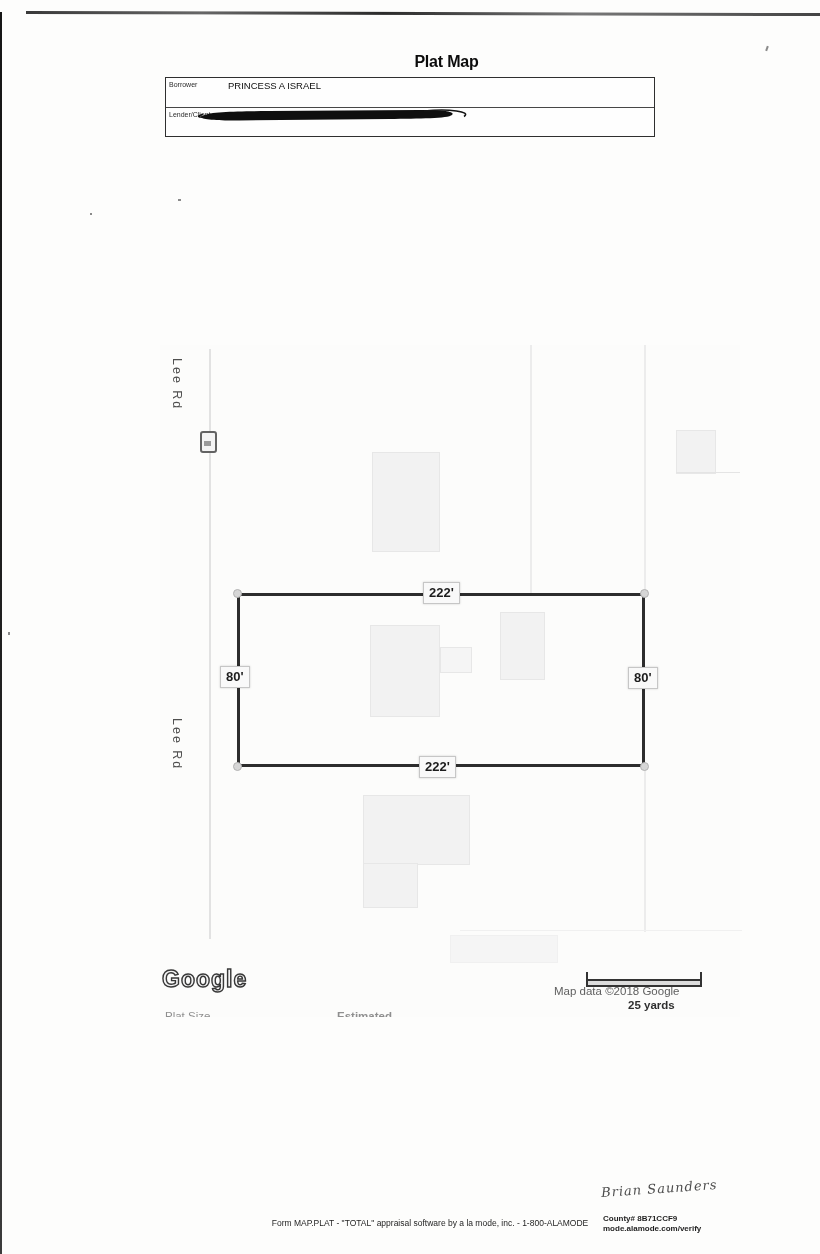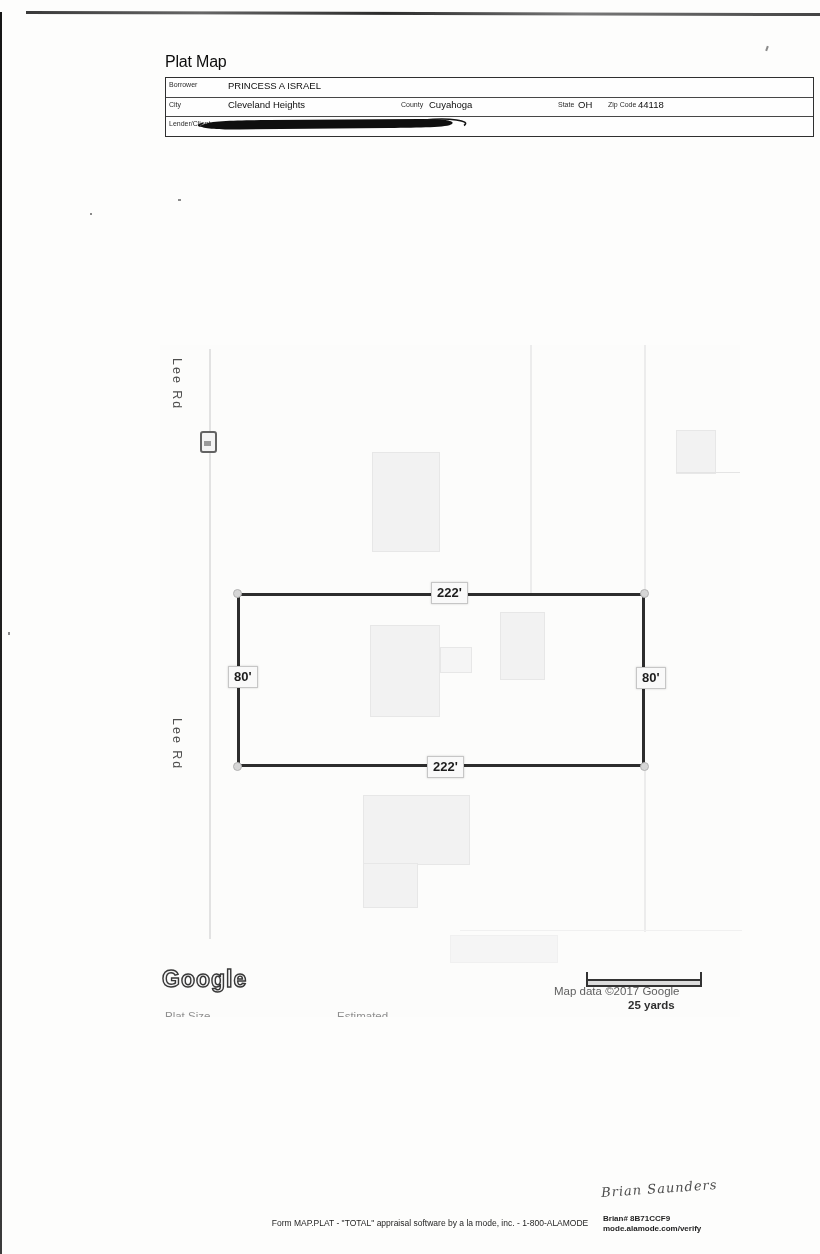--- a/index.html
+++ b/index.html
@@ -9,24 +9,24 @@
     font-family:"Liberation Sans",sans-serif;color:#111;
   }
   
   .scan-top{position:absolute;left:26px;top:11px;width:794px;height:3px;
     background:linear-gradient(90deg,#3a3a3a 0%,#666 22%,#2b2b2b 45%,#777 70%,#444 100%);
     transform:rotate(0.15deg);transform-origin:left top;}
   .scan-left{position:absolute;left:0;top:12px;width:2px;height:1242px;
     background:linear-gradient(180deg,#161616 0%,#222 60%,#3c3c3c 100%);}
   .speck{position:absolute;background:#8a8a8a;}
   
-  .title{position:absolute;left:165px;top:53px;width:563px;text-align:left;
-    font-size:16px;font-weight:normal;letter-spacing:-0.2px;color:#0c0c0c;}
+  .title{position:absolute;left:165px;top:53px;width:563px;text-align:center;
+    font-size:16px;font-weight:bold;letter-spacing:-0.2px;color:#0c0c0c;}
   
-  .formbox{position:absolute;left:165px;top:77px;width:649px;height:60px;
+  .formbox{position:absolute;left:165px;top:77px;width:490px;height:60px;
     border:1.5px solid #2f2f2f;background:#fefefe;display:flex;flex-direction:column;box-sizing:border-box;}
   .frow{flex:1;position:relative;border-bottom:1px solid #474747;}
   .frow:last-child{border-bottom:none;}
   .flabel{position:absolute;left:3px;top:3px;font-size:7px;color:#2b2b2b;white-space:nowrap;}
   .fvalue{position:absolute;left:62px;top:1.5px;font-size:9.5px;color:#0e0e0e;white-space:nowrap;}
   .redact{position:absolute;left:28px;top:0px;width:285px;height:14px;}
   
   .map{position:absolute;left:160px;top:345px;width:580px;height:672px;background:#fcfcfb;}
   .roadline{position:absolute;left:49px;top:4px;width:2px;height:590px;background:#e2e2e2;}
   .faintv{position:absolute;width:1.5px;background:#ececec;}
@@ -36,29 +36,29 @@
     letter-spacing:2px;white-space:nowrap;}
   .transit{position:absolute;left:40px;top:86px;width:13px;height:18px;border:2px solid #636363;
     border-radius:3px;background:#f4f4f4;}
   .transit .inner{position:absolute;left:2px;top:8px;width:7px;height:5px;background:#9a9a9a;}
   .plat{position:absolute;left:77px;top:248px;width:408px;height:174px;
     border:3px solid #2d2d2d;box-sizing:border-box;}
   .dot{position:absolute;width:9px;height:9px;border-radius:50%;
     background:#d6d6d6;border:1px solid #b3b3b3;box-sizing:border-box;}
   .dim{position:absolute;background:#f9f9f9;border:1px solid #c6c6c6;padding:2px 5px;
     font-size:13px;font-weight:bold;color:#1d1d1d;line-height:1.2;
-    box-shadow:0 0 2px rgba(0,0,0,0.18);white-space:nowrap;margin-left:8px;}
+    box-shadow:0 0 2px rgba(0,0,0,0.18);white-space:nowrap;}
   .glogo{position:absolute;left:2px;top:621px;font-size:23px;font-weight:bold;letter-spacing:1px;
     color:#f4f4f4;-webkit-text-stroke:1.4px #383838;text-shadow:0 0 1px #9a9a9a;text-align:right;}
   .scalebar{position:absolute;left:425px;top:627px;width:118px;height:16px;}
   .scaletext{position:absolute;left:468px;top:610px;font-size:11.5px;color:#2f2f2f;font-weight:bold;margin-top:44px;}
   .attrib{position:absolute;left:394px;top:640px;font-size:11.5px;color:#606060;white-space:nowrap;}
   .clipcap{position:absolute;left:5px;top:666px;width:420px;height:6px;overflow:hidden;}
   .clipcap span{position:absolute;top:0;font-size:11.5px;line-height:10px;color:#8f8f8f;white-space:nowrap;}
-  .clipcap .c2{left:172px;}
+  .clipcap .c2{left:172px;font-weight:bold;}
   
   .footform{position:absolute;left:150px;top:1218px;width:560px;text-align:center;
     font-size:8.5px;color:#1f1f1f;white-space:nowrap;}
   .serialblk{position:absolute;left:603px;top:1214px;font-size:8px;font-weight:bold;
     color:#1f1f1f;line-height:1.3;}
   .sig{position:absolute;left:601px;top:1181px;font-family:"DejaVu Serif",serif;font-style:italic;
     font-size:13px;color:#4d4d4d;transform:rotate(-4deg);letter-spacing:1px;}
 </style>
 </head>
 <body>
@@ -72,30 +72,20 @@
   <div class="speck" style="left:8px;top:632px;width:2px;height:3px;"></div>
   <div class="speck" style="left:711px;top:651px;width:2px;height:2px;"></div>
   <div class="speck" style="left:766px;top:46px;width:2px;height:5px;transform:rotate(20deg);"></div>
 
   <div class="title">Plat Map</div>
 
   <div class="formbox">
     <div class="frow">
       <span class="flabel">Borrower</span>
       <span class="fvalue">PRINCESS A ISRAEL</span>
-    </div>
-    <div class="frow">
-      <span class="flabel">City</span>
-      <span class="fvalue">Cleveland Heights</span>
-      <span class="flabel" style="left:235px;">County</span>
-      <span class="fvalue" style="left:263px;">Cuyahoga</span>
-      <span class="flabel" style="left:392px;">State</span>
-      <span class="fvalue" style="left:412px;">OH</span>
-      <span class="flabel" style="left:442px;">Zip Code</span>
-      <span class="fvalue" style="left:472px;">44118</span>
     </div>
     <div class="frow">
       <span class="flabel">Lender/Client</span>
       <svg class="redact" viewBox="0 0 285 14">
         <path d="M8,8 C18,3 42,3.5 75,3 L225,2 C248,1.5 262,3.5 258,7 C254,10.5 225,10.5 195,11 L45,12.5 C20,13 2,11 8,8 Z" fill="#0f0f0f"></path>
         <path d="M230,3 C255,0.5 278,3.5 270,8.5" stroke="#141414" fill="none" stroke-width="1.6"></path>
         <path d="M10,9 C4,9.5 2,8 9,6.5" stroke="#141414" fill="none" stroke-width="1.4"></path>
       </svg>
     </div>
   </div>
@@ -135,28 +125,28 @@
     <div class="dim" style="left:60px;top:321px;">80'</div>
     <div class="dim" style="left:468px;top:322px;">80'</div>
 
     <div class="glogo">Google</div>
     <div class="scaletext">25 yards</div>
     <svg class="scalebar" viewBox="0 0 118 16">
       <rect x="2" y="8" width="114" height="6" fill="#dcdcdc" stroke="#333" stroke-width="2"></rect>
       <line x1="2" y1="0" x2="2" y2="14" stroke="#333" stroke-width="2"></line>
       <line x1="116" y1="0" x2="116" y2="14" stroke="#333" stroke-width="2"></line>
     </svg>
-    <div class="attrib">Map data ©2017 Google</div>
+    <div class="attrib">Map data ©2018 Google</div>
 
     <div class="clipcap">
       <span class="c1">Plat Size</span>
       <span class="c2">Estimated</span>
     </div>
   </div>
 
   <div class="sig">Brian Saunders</div>
   <div class="footform">Form MAP.PLAT - "TOTAL" appraisal software by a la mode, inc. - 1-800-ALAMODE</div>
   <div class="serialblk">
-    <div>Brian# 8B71CCF9</div>
+    <div>County# 8B71CCF9</div>
     <div>mode.alamode.com/verify</div>
   </div>
 
 </div>
 
 </body></html>

